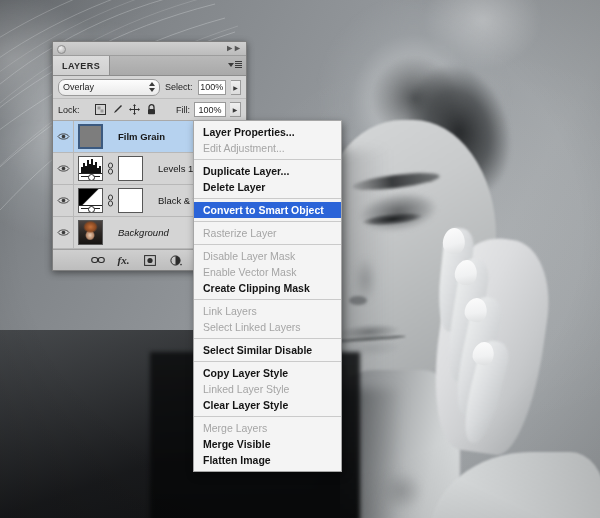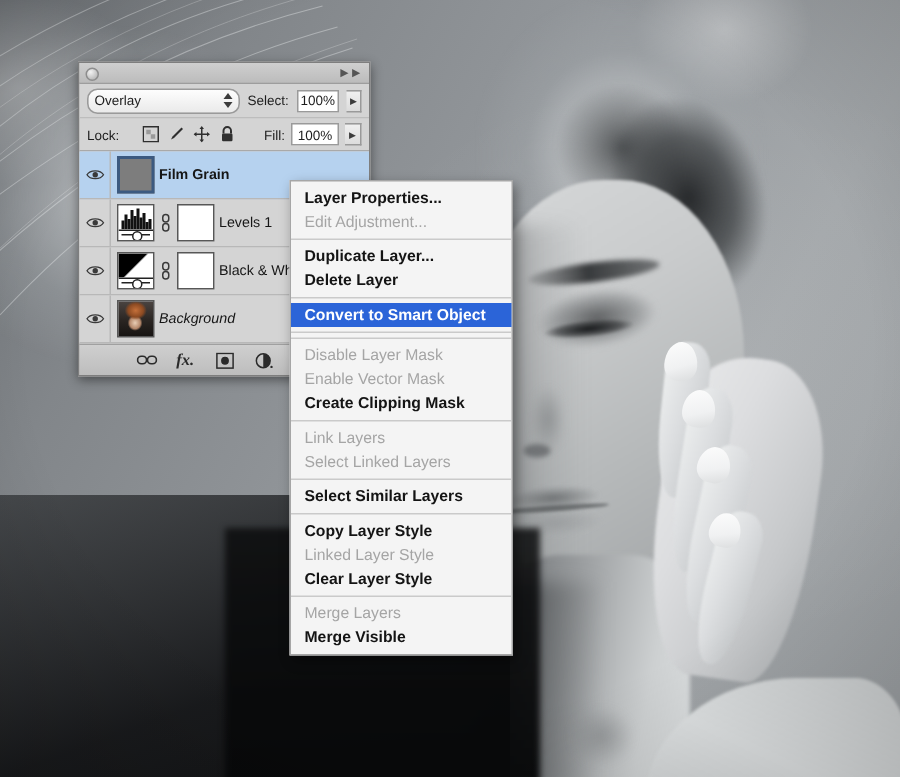--- a/index.html
+++ b/index.html
@@ -361,21 +361,21 @@
     display: flex; align-items: center; justify-content: center;
   }
   .mask-thumb {
     width: 25px; height: 25px;
     border: 1px solid #575757;
     background: #fff;
     box-sizing: border-box;
     flex: 0 0 auto;
   }
   .layer-name {
-    margin-left: 3px;
+    margin-left: 15px;
     font-size: 9.5px;
     color: #161616;
   }
   .layer-name.bold { font-weight: bold; }
   .layer-name.italic { font-style: italic; }
 
   .panel-footer {
     height: 20px;
     background: linear-gradient(180deg, #cfcfcf 0%, #bdbdbd 100%);
     border-top: 1px solid #a0a0a0;
@@ -472,20 +472,32 @@
   <div class="vignette"></div>
 
 
   <div id="layers-panel">
 
     <div class="panel-titlebar">
       <div class="panel-dot"></div>
       <div class="collapse-arrows">►►</div>
     </div>
 
+    <div class="tab-row">
+      <div class="tab-active">LAYERS</div>
+      <div class="panel-menu-btn">
+        <div class="pm-tri"></div>
+        <div class="pm-lines">
+            <i></i>
+            <i></i>
+            <i></i>
+            <i></i>
+          </div>
+      </div>
+    </div>
 
     <div class="blend-row">
       <div class="blend-select">
         <span>Overlay</span>
         <span class="stepper">
           <span class="up"></span>
             <span class="dn"></span>
         </span>
       </div>
       <span class="opacity-label">Select:</span>
@@ -651,31 +663,33 @@
 
   <div id="context-menu" style="--hl: #2b64d8;">
       <div class="mi">Layer Properties...</div>
       <div class="mi disabled">Edit Adjustment...</div>
       <div class="msep"></div>
       <div class="mi">Duplicate Layer...</div>
       <div class="mi">Delete Layer</div>
       <div class="msep"></div>
       <div class="mi highlight">Convert to Smart Object</div>
       <div class="msep"></div>
+      <div class="mi disabled">Rasterize Layer</div>
       <div class="msep"></div>
       <div class="mi disabled">Disable Layer Mask</div>
       <div class="mi disabled">Enable Vector Mask</div>
       <div class="mi">Create Clipping Mask</div>
       <div class="msep"></div>
       <div class="mi disabled">Link Layers</div>
       <div class="mi disabled">Select Linked Layers</div>
       <div class="msep"></div>
-      <div class="mi">Select Similar Layers</div>
+      <div class="mi">Select Similar Disable</div>
       <div class="msep"></div>
       <div class="mi">Copy Layer Style</div>
       <div class="mi disabled">Linked Layer Style</div>
       <div class="mi">Clear Layer Style</div>
       <div class="msep"></div>
       <div class="mi disabled">Merge Layers</div>
       <div class="mi">Merge Visible</div>
+      <div class="mi">Flatten Image</div>
     </div>
 
 </div>
 
 </body></html>

